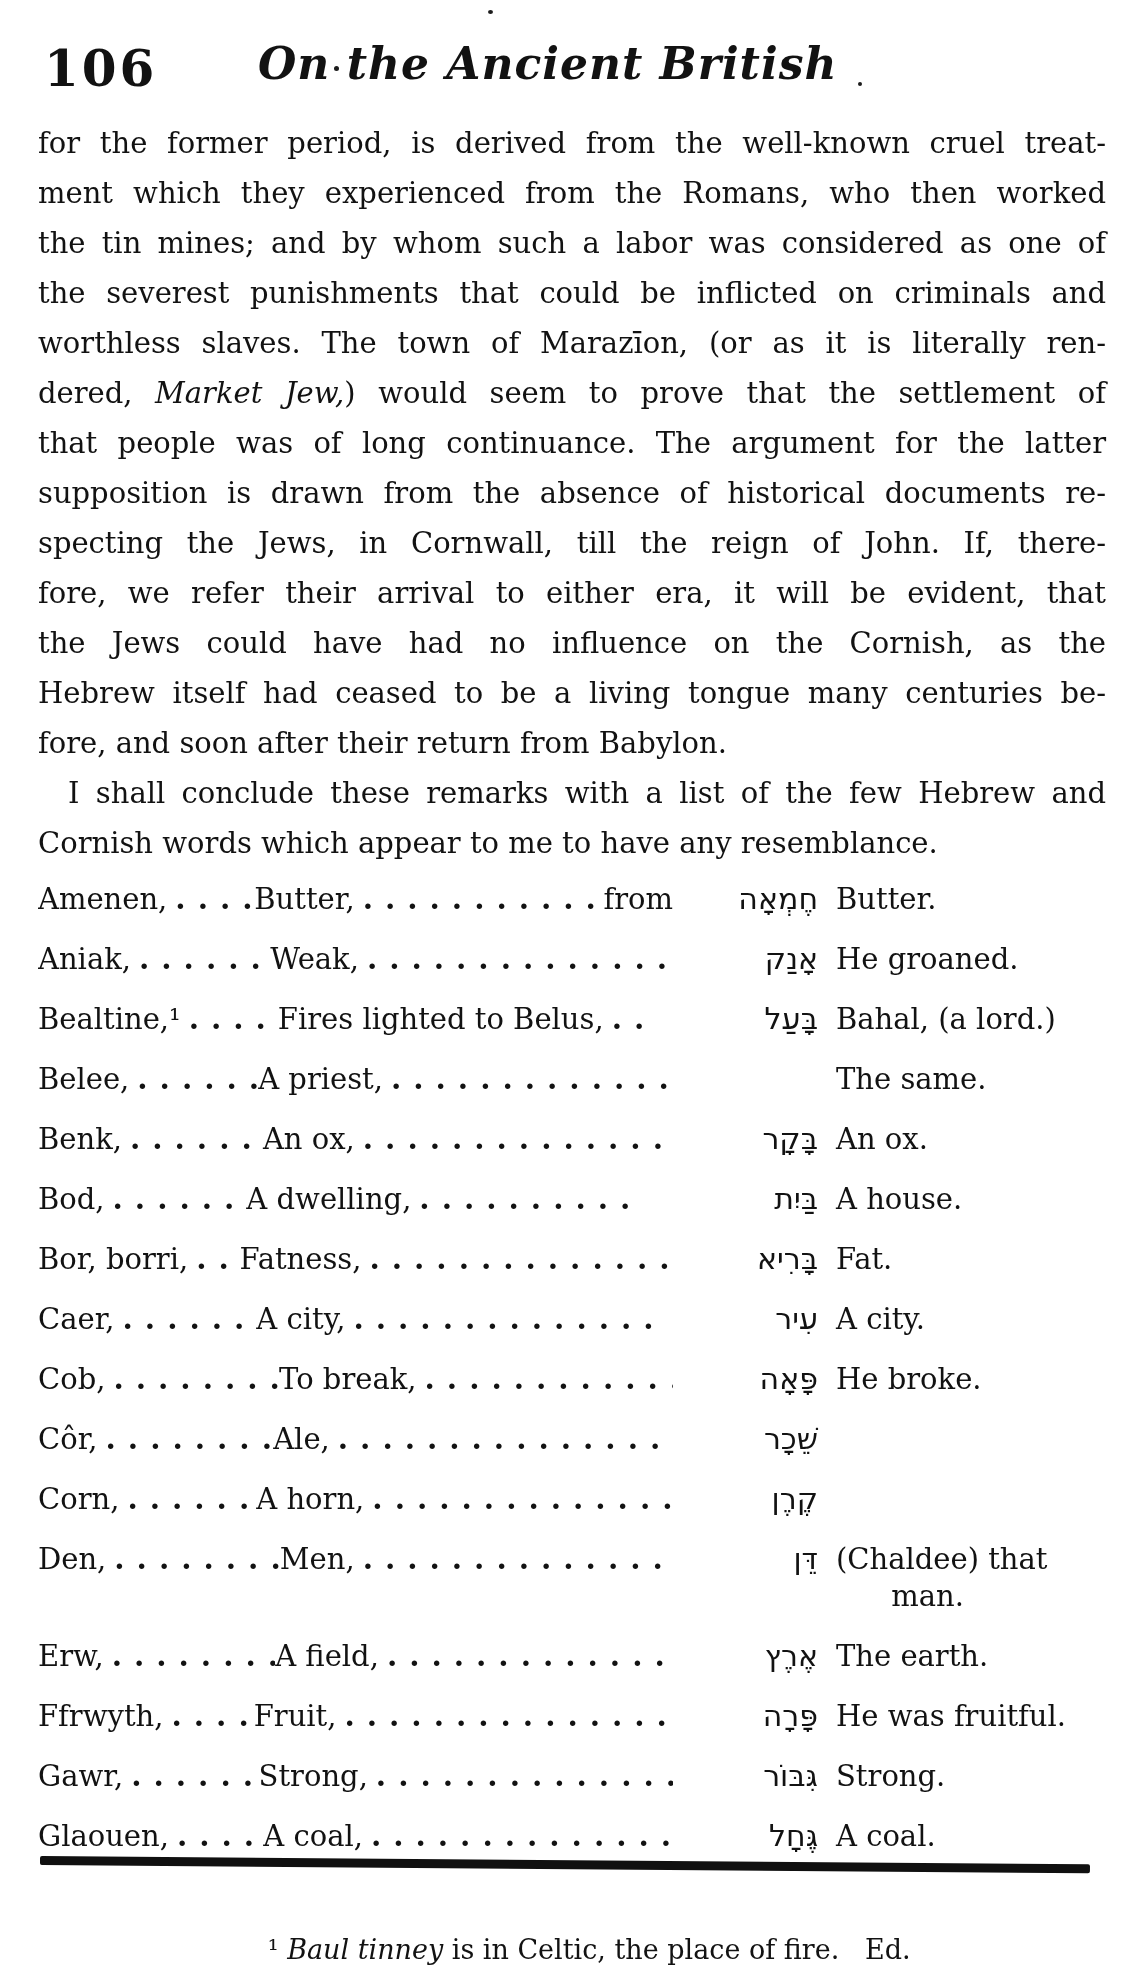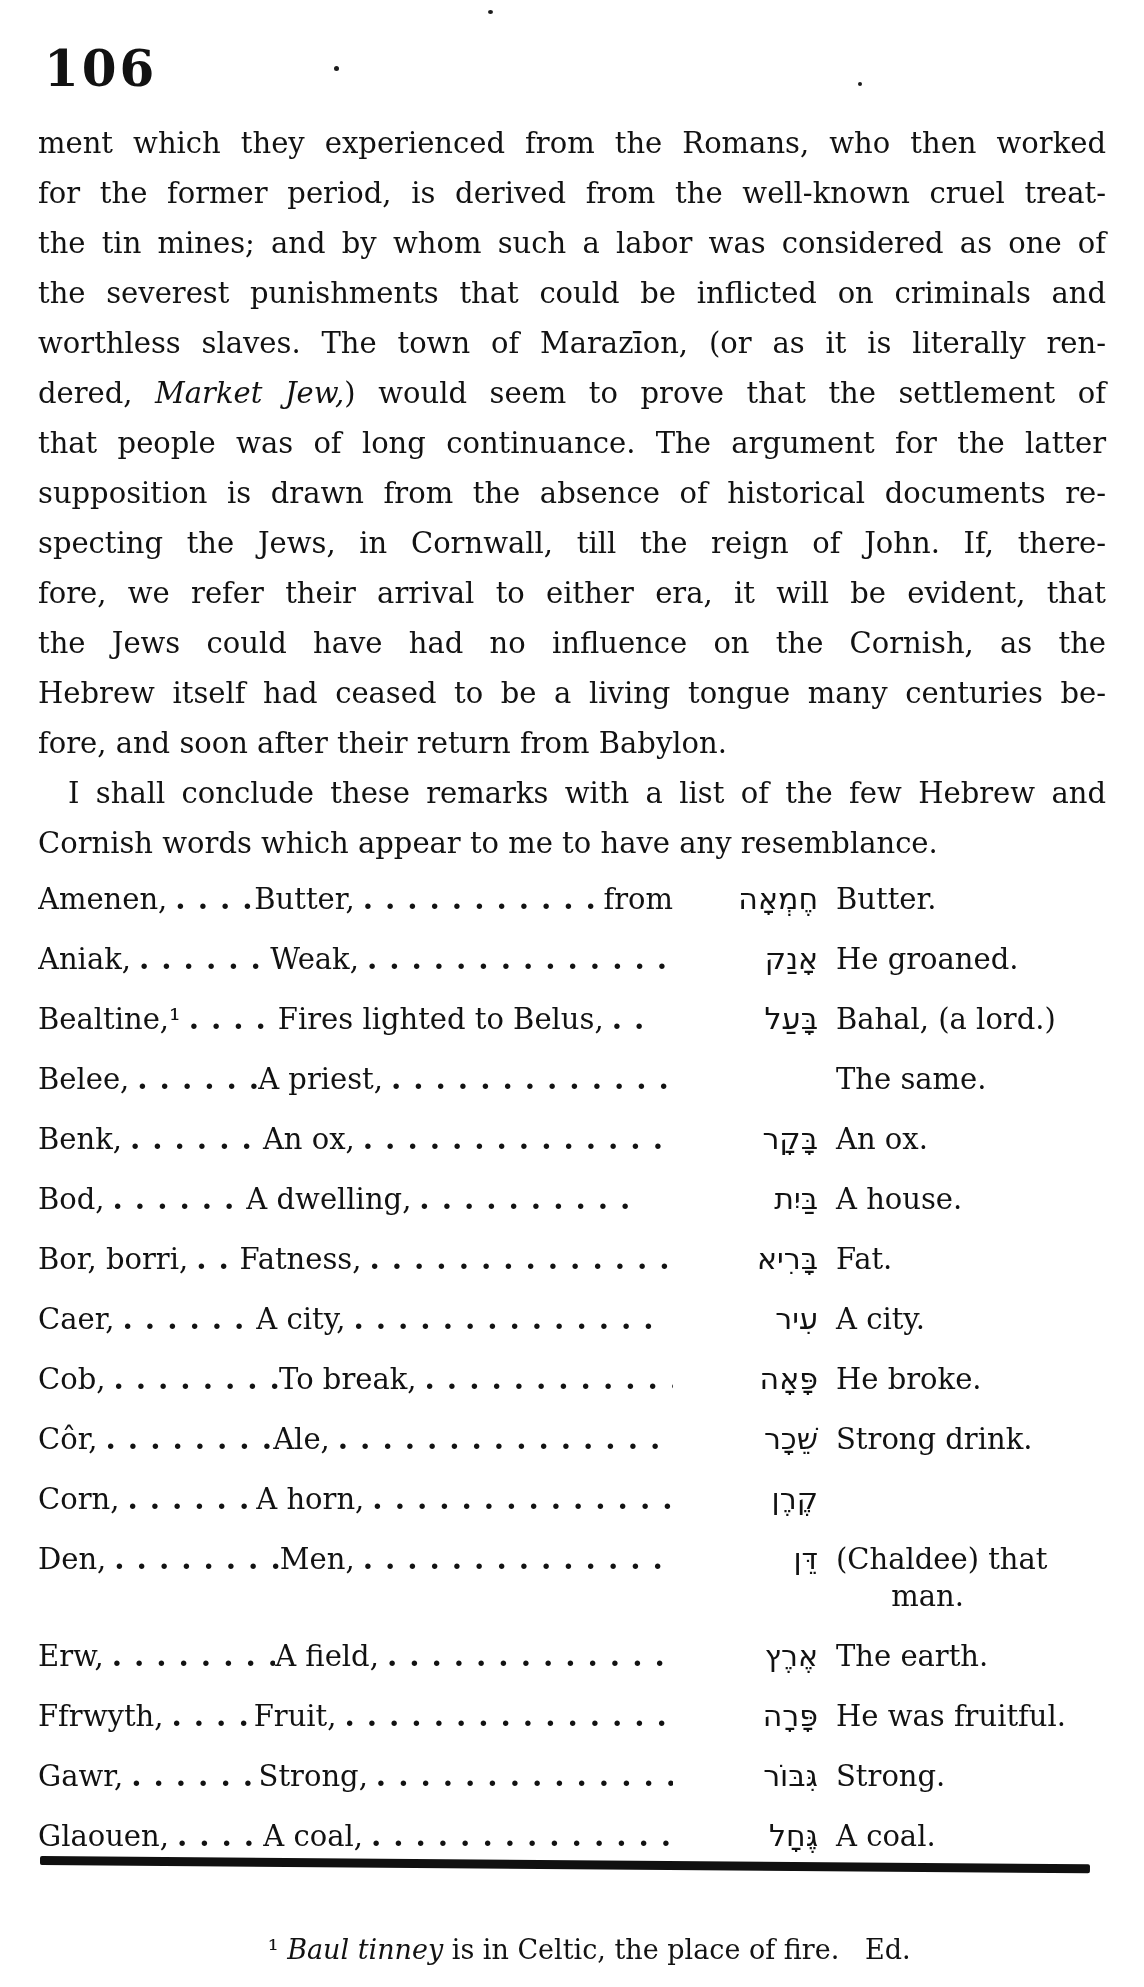--- a/index.html
+++ b/index.html
@@ -53,24 +53,25 @@
     text-align:center; font-size:27px; white-space:pre-wrap;
   }
   .speck { position:absolute; background:#1c1c1c; border-radius:50%; }
 </style>
 </head>
 <body>
 
 <div class="page">
 
   <div class="page-number">106</div>
+  <div class="running-title">On the Ancient British</div>
 
   <div class="body-text">
+      <div class="line"><span>for the former period, is derived from the well-known cruel treat-</span></div>
       <div class="line"><span>ment which they experienced from the Romans, who then worked</span></div>
-      <div class="line"><span>for the former period, is derived from the well-known cruel treat-</span></div>
       <div class="line"><span>the tin mines; and by whom such a labor was considered as one of</span></div>
       <div class="line"><span>the severest punishments that could be inflicted on criminals and</span></div>
       <div class="line"><span>worthless slaves.  The town of Marazīon, (or as it is literally ren-</span></div>
       <div class="line"><span>dered, </span><span class="it">Market Jew,</span><span>) would seem to prove that the settlement of</span></div>
       <div class="line"><span>that people was of long continuance.  The argument for the latter</span></div>
       <div class="line"><span>supposition is drawn from the absence of historical documents re-</span></div>
       <div class="line"><span>specting the Jews, in Cornwall, till the reign of John.  If, there-</span></div>
       <div class="line"><span>fore, we refer their arrival to either era, it will be evident, that</span></div>
       <div class="line"><span>the Jews could have had no influence on the Cornish, as the</span></div>
       <div class="line"><span>Hebrew itself had ceased to be a living tongue many centuries be-</span></div>
@@ -172,21 +173,20 @@
         <span class="wmean">He broke.</span>
       </div>
       <div class="wrow">
         <div class="wleft">
           <span class="cword">Côr,</span>
           <span class="dots">........</span>
           <span class="eng">Ale,</span>
           <span class="dots">................</span>
         </div>
         <span class="wheb">שֵׁכָר</span>
-        <span class="wmean">Strong drink.</span>
       </div>
       <div class="wrow">
         <div class="wleft">
           <span class="cword">Corn,</span>
           <span class="dots">......</span>
           <span class="eng">A horn,</span>
           <span class="dots">..............</span>
         </div>
         <span class="wheb">קֶרֶן</span>
       </div>

